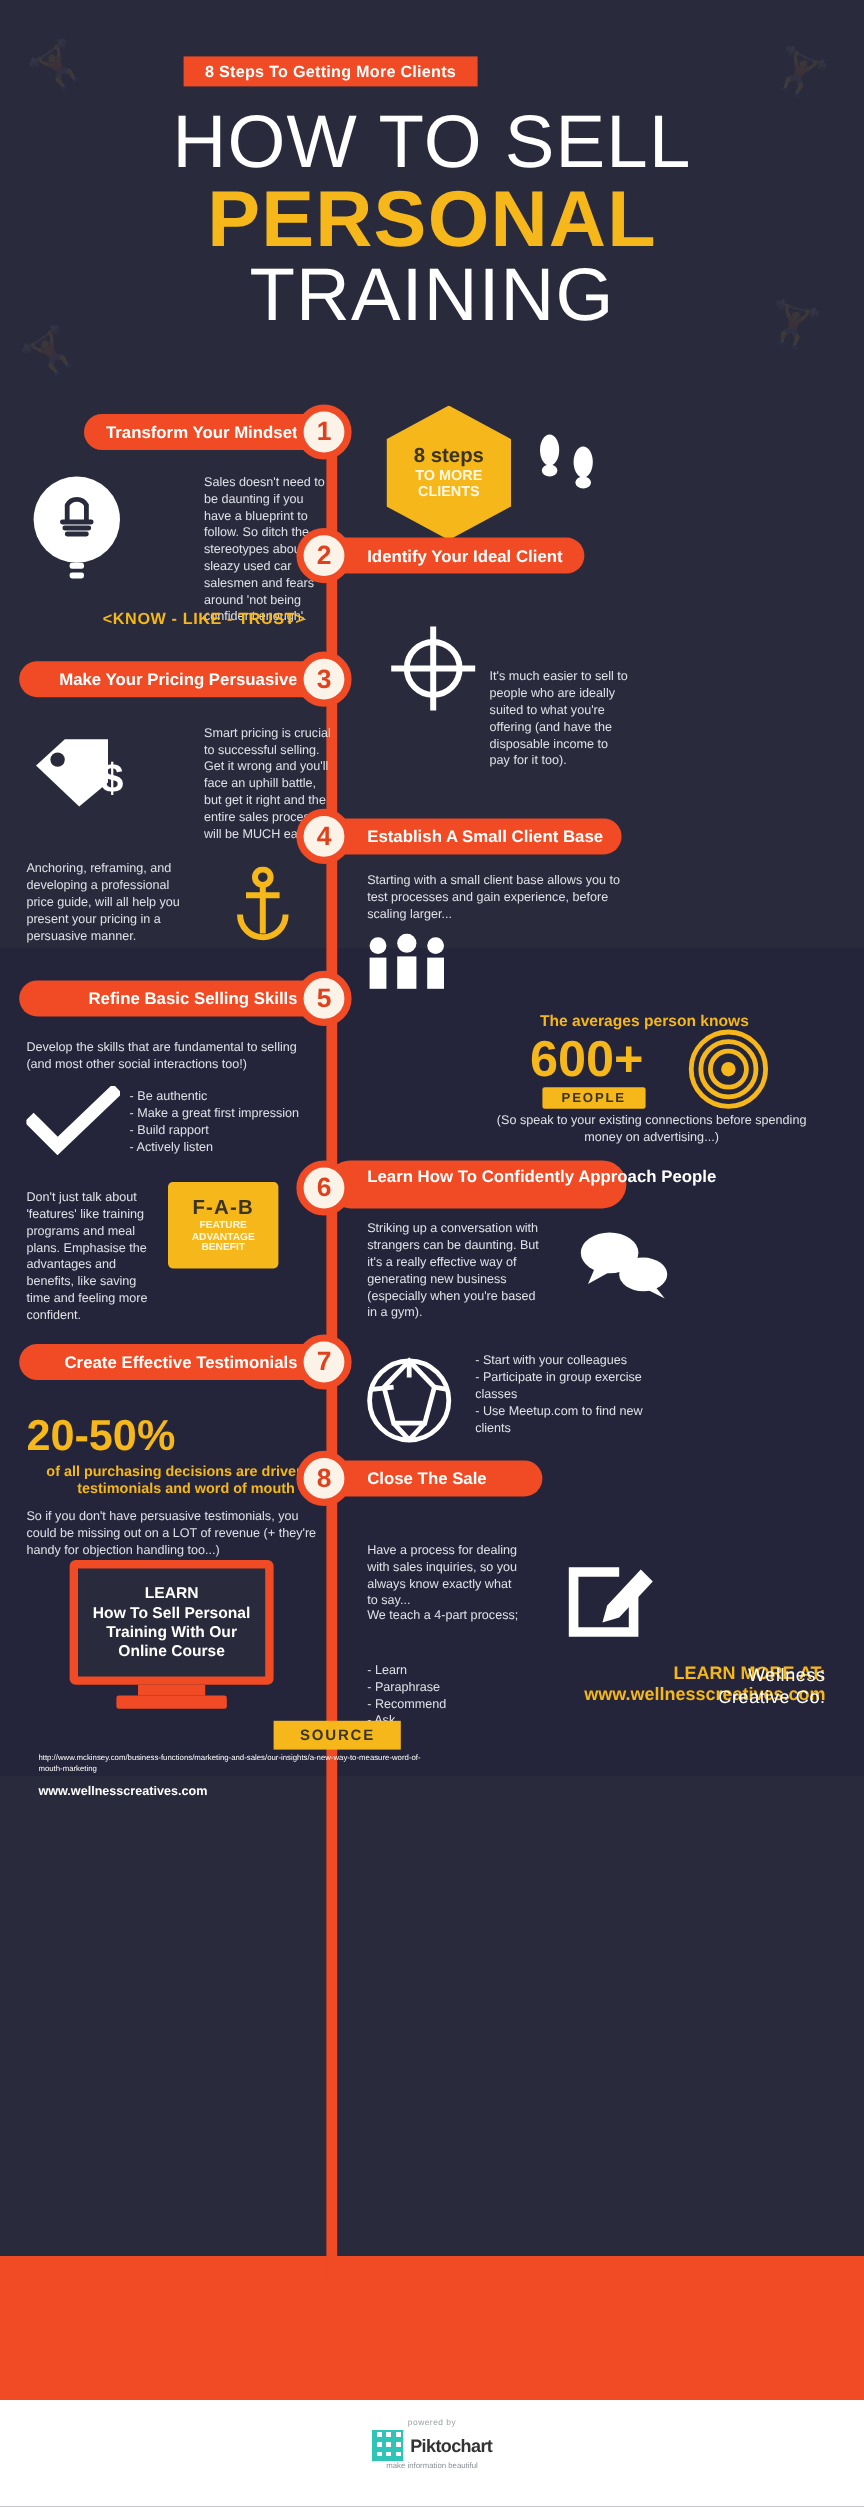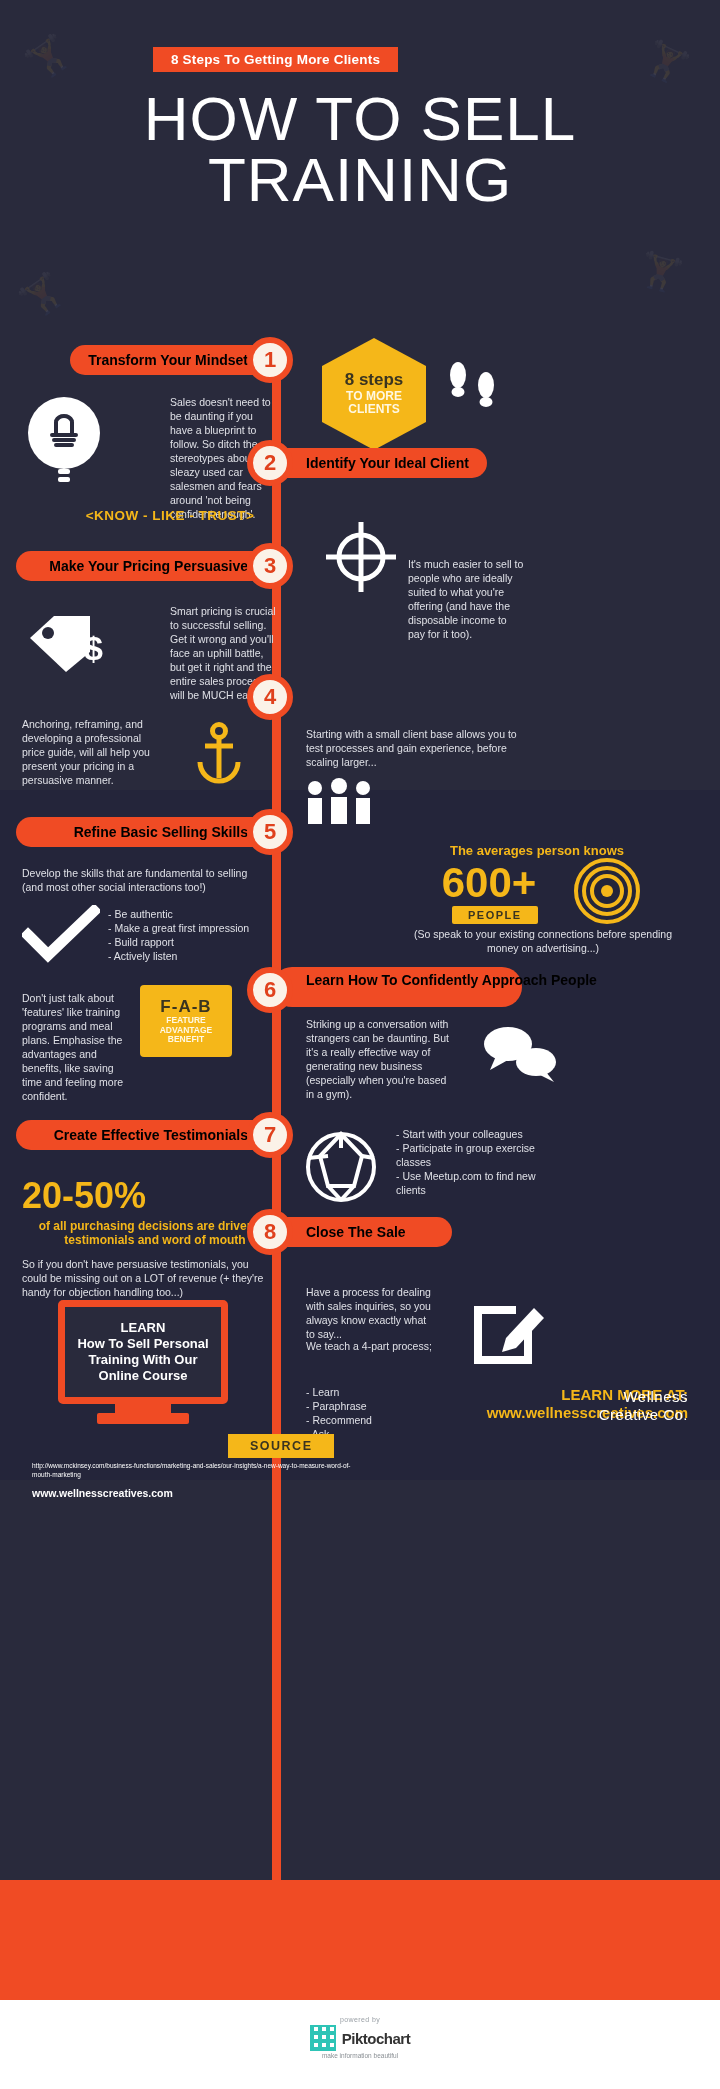--- a/index.html
+++ b/index.html
@@ -40,21 +40,21 @@
   
   .numc {
     position:absolute; width:46px; height:46px; border-radius:50%;
     background:#fbf2e8; border:6px solid #f04b24;
     display:flex; align-items:center; justify-content:center;
     color:#e0411d; font-size:22px; font-weight:bold; z-index:6;
   }
 
   
   .pill {
-    position:absolute; height:30px; background:#f04b24; color:#000000;
+    position:absolute; height:30px; background:#f04b24; color:#ffffff;
     display:flex; align-items:center; font-size:14px; font-weight:bold;
     border-radius:15px; padding:0 16px; z-index:4; white-space:nowrap;
   }
   .pill.left  { justify-content:flex-end; padding-right:34px; }
   .pill.right { justify-content:flex-start; padding-left:34px; }
   .pill.two-line { height:40px; border-radius:20px; line-height:1.15; display:block;
                    padding-top:5px; text-align:left; }
 
   
   .body-txt { position:absolute; color:#dfe0e6; font-size:10.5px; line-height:1.33; }
@@ -129,20 +129,21 @@
   <div class="band white-band"></div>
 
   <div class="wm" style="left:28px;top:40px;transform:rotate(-35deg);">🏋</div>
   <div class="wm" style="left:22px;top:278px;transform:rotate(-35deg);">🏋</div>
   <div class="wm" style="left:645px;top:45px;transform:rotate(25deg);">🏋</div>
   <div class="wm" style="left:640px;top:255px;transform:rotate(15deg);">🏋</div>
 
   <div class="ribbon">8 Steps To Getting More Clients</div>
   <div class="title-wrap">
     <div class="t-line1">HOW TO SELL</div>
+    <div class="t-line2">PERSONAL</div>
     <div class="t-line3">TRAINING</div>
   </div>
 
   <div class="spine"></div>
 
   <div class="pill left" style="left:70px; top:345px; width:212px;">Transform Your Mindset</div>
   <div class="numc" style="left:247px; top:337px;">1</div>
 
   <div class="icon-abs" style="left:22px;top:395px;">
     <svg width="84" height="92" viewBox="0 0 84 92">
@@ -204,20 +205,21 @@
       <circle cx="26" cy="9" r="6.5" stroke="#f5b719" stroke-width="5" fill="none"></circle>
       <line x1="26" y1="16" x2="26" y2="56" stroke="#f5b719" stroke-width="5"></line>
       <line x1="12" y1="24" x2="40" y2="24" stroke="#f5b719" stroke-width="5"></line>
       <path d="M7 40 a19 19 0 0 0 38 0" stroke="#f5b719" stroke-width="5" fill="none"></path>
     </svg>
   </div>
 
   <div class="body-txt" style="left:22px; top:718px; width:128px;">Anchoring, reframing, and developing a professional price guide, will all help you present your pricing in a persuasive manner.</div>
 
   <div class="numc" style="left:247px; top:674px;">4</div>
+  <div class="pill right" style="left:272px; top:682px; width:246px;">Establish A Small Client Base</div>
 
   <div class="body-txt" style="left:306px; top:728px; width:216px;">Starting with a small client base allows you to test processes and gain experience, before scaling larger...</div>
 
   <div class="icon-abs" style="left:300px;top:778px;">
     <svg width="78" height="48" viewBox="0 0 78 48">
       <circle cx="15" cy="10" r="7" fill="#fff"></circle>
         <rect x="8" y="20" width="14" height="26" fill="#fff"></rect>
       <circle cx="39" cy="8" r="8" fill="#fff"></circle>
         <rect x="31" y="19" width="16" height="27" fill="#fff"></rect>
       <circle cx="63" cy="10" r="7" fill="#fff"></circle>

